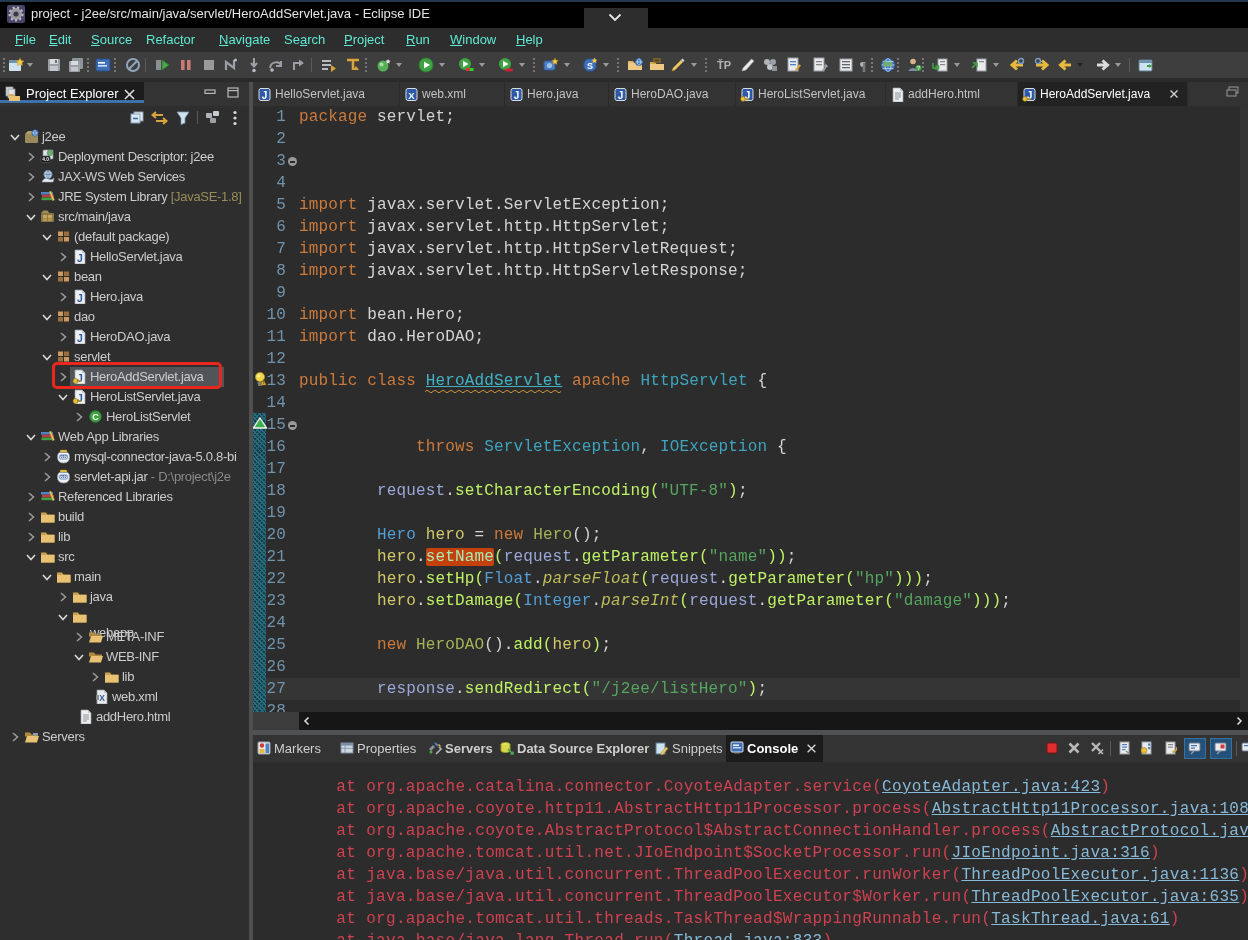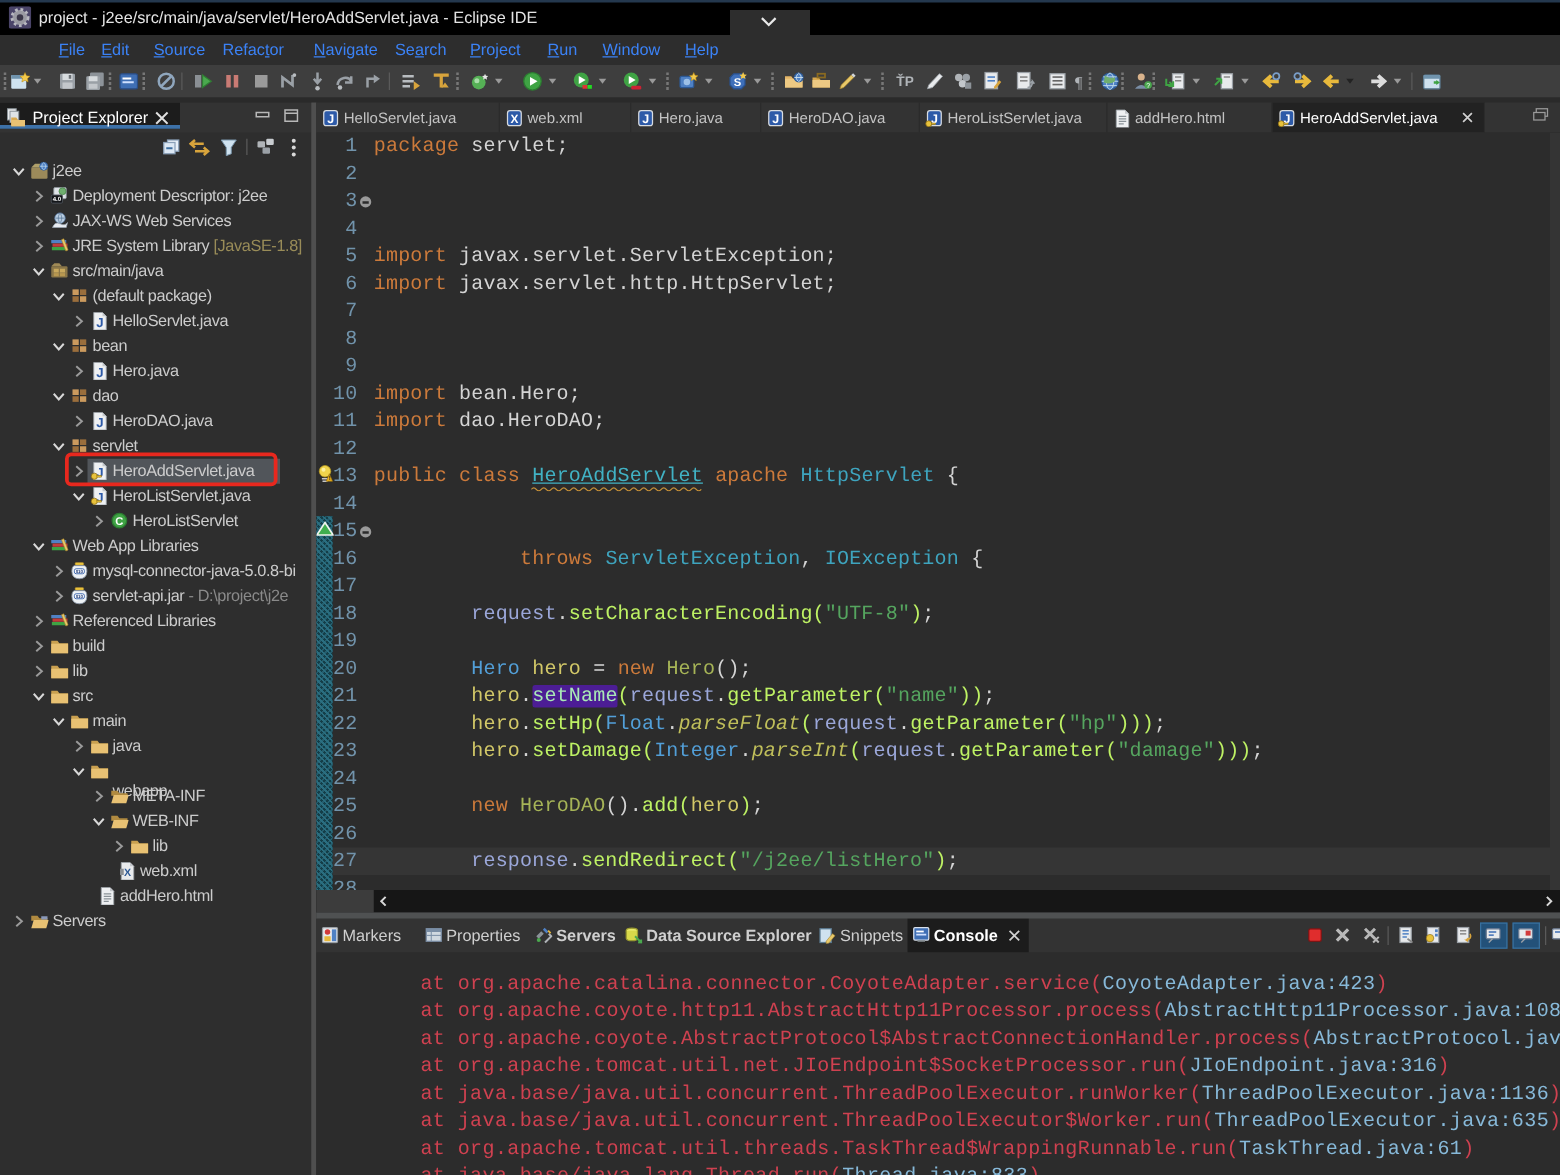--- a/index.html
+++ b/index.html
@@ -2,21 +2,21 @@
 <html><head><meta charset="utf-8"><style>
 * { margin:0; padding:0; box-sizing:border-box; }
 html,body { width:1248px; height:940px; overflow:hidden; background:#2c2c2c;
   font-family:"Liberation Sans", sans-serif; }
 #root { position:relative; width:1248px; height:940px; overflow:hidden; }
 .abs { position:absolute; }
 #titlebar { left:0; top:0; width:1248px; height:28px; background:#000; }
 #titletext { left:31px; top:6px; font-size:13px; color:#e4e4e4; white-space:pre; }
 #titledrop { left:584px; top:8px; width:64px; height:20px; background:#2d2d2d; }
 #menubar { left:0; top:28px; width:1248px; height:24px; background:#2d2d2d; }
-.menuitem { position:absolute; top:32px; font-size:13px; color:#3b82f6;margin-left:32px; }
+.menuitem { position:absolute; top:32px; font-size:13px; color:#5eead4; }
 #toolbar { left:0; top:52px; width:1248px; height:26px; background:#3e3e3e; }
 #toolbelow { left:0; top:78px; width:1248px; height:4px; background:#2a2a2a; }
 .tsep { position:absolute; top:6px; width:1px; height:14px; background:#5a5a5a; }
 .tdots { position:absolute; top:6px; width:2px; height:14px;
   background:repeating-linear-gradient(#777 0 2px, transparent 2px 4px); }
 .tarr { position:absolute; top:11px; width:0; height:0;
   border-left:3.5px solid transparent; border-right:3.5px solid transparent;
   border-top:4px solid #9a9a9a; }
 #explorer { left:0; top:82px; width:249px; height:858px; background:#2e2e2e; overflow:hidden; }
 #vsep { left:249px; top:82px; width:4px; height:858px; background:#4f4f4f; }
@@ -44,36 +44,36 @@
 #curline { left:0; top:572px; width:995px; height:22px; background:#353535; }
 .fold { position:absolute; left:35px; width:9px; height:9px; border-radius:50%;
   background:#9a9a9a; }
 .fold::after { content:""; position:absolute; left:2px; top:3.5px; width:5px;
   height:2px; background:#2c2c2c; }
 .k { color:#cc7a3b; } .t { color:#3ea4be; } .b { color:#529fd8; }
 .m { color:#bef264; } .d { color:#5ca747; } .s { color:#55a55f; }
 .it { color:#bfbe5a; font-style:italic; } .p { color:#9ba7d9; }
 .v { color:#d2c868; } .w { color:#d4d4d4; } .c { color:#a6b457; }
 .decl { color:#41b2c4; text-decoration:underline; }
-.hl { background:#4c1d95; color:#a9e9b5; border-radius:2px; }
+.hl { background:#c2410c; color:#a9e9b5; border-radius:2px; }
 #ovr { left:987px; top:0; width:8px; height:606px; background:#343434; }
 #hscroll { left:253px; top:712px; width:995px; height:18px; background:#161616; }
 #hcorner { left:253px; top:712px; width:46px; height:18px; background:#3c3c3c; }
 #hsep { left:253px; top:730px; width:995px; height:5px; background:#4f5152; }
 #btabs { left:253px; top:735px; width:995px; height:27px; background:#333; }
 .btab { position:absolute; top:0; height:27px; line-height:27px; font-size:13px;
   color:#cfcfcf; white-space:nowrap; }
 #console { left:253px; top:762px; width:995px; height:178px; background:#2c2c2c;
   overflow:hidden; }
 #conhead { position:absolute; left:2px; top:2px; font-size:12.4px; letter-spacing:0.28px; color:#e8e8e8;
   white-space:pre; border-bottom:1px solid #dcdcdc; padding-bottom:1px; }
 .conline { position:absolute; left:4px; height:22px; line-height:22px;
   font-family:"Liberation Mono", monospace; font-size:16px; letter-spacing:0.32px;
   white-space:pre; color:#cf4150; }
-.conline a { color:#87b9d9; }
+.conline a { color:#87b9d9; text-decoration:underline; }
 
 </style></head><body>
 <div id="root">
 <div class="abs" id="titlebar"></div>
 <div class="abs" style="left:0;top:0;width:1248px;height:2px;background:#24384e"></div>
 <svg class="abs" style="left:7px;top:5px" width="18" height="18" viewBox="0 0 18 18">
 <rect x="0" y="0" width="18" height="18" rx="2" fill="#4a4468"></rect>
 <circle cx="9" cy="9" r="6" fill="#9a9aa2"></circle>
 <circle cx="9" cy="9" r="6.5" fill="none" stroke="#b8b8c0" stroke-width="2.2" stroke-dasharray="2.2 2.2"></circle>
 <circle cx="9" cy="9" r="2.6" fill="#3a3648"></circle>
@@ -706,21 +706,23 @@
 <div class="lnum" style="left:0;top:0px">1</div>
 <div class="cline" style="top:0px"><span class="k">package</span> <span class="w">servlet;</span></div>
 <div class="lnum" style="left:0;top:22px">2</div>
 <div class="lnum" style="left:0;top:44px">3</div>
 <div class="lnum" style="left:0;top:66px">4</div>
 <div class="lnum" style="left:0;top:88px">5</div>
 <div class="cline" style="top:88px"><span class="k">import</span> <span class="w">javax.servlet.ServletException;</span></div>
 <div class="lnum" style="left:0;top:110px">6</div>
 <div class="cline" style="top:110px"><span class="k">import</span> <span class="w">javax.servlet.http.HttpServlet;</span></div>
 <div class="lnum" style="left:0;top:132px">7</div>
+<div class="cline" style="top:132px"><span class="k">import</span> <span class="w">javax.servlet.http.HttpServletRequest;</span></div>
 <div class="lnum" style="left:0;top:154px">8</div>
+<div class="cline" style="top:154px"><span class="k">import</span> <span class="w">javax.servlet.http.HttpServletResponse;</span></div>
 <div class="lnum" style="left:0;top:176px">9</div>
 <div class="lnum" style="left:0;top:198px">10</div>
 <div class="cline" style="top:198px"><span class="k">import</span> <span class="w">bean.Hero;</span></div>
 <div class="lnum" style="left:0;top:220px">11</div>
 <div class="cline" style="top:220px"><span class="k">import</span> <span class="w">dao.HeroDAO;</span></div>
 <div class="lnum" style="left:0;top:242px">12</div>
 <div class="lnum" style="left:0;top:264px">13</div>
 <div class="cline" style="top:264px"><span class="k">public</span> <span class="k">class</span> <span class="decl">HeroAddServlet</span> <span class="k">apache</span> <span class="t">HttpServlet</span> <span class="w">{</span></div>
 <div class="lnum" style="left:0;top:286px">14</div>
 <div class="lnum" style="left:0;top:308px">15</div>

